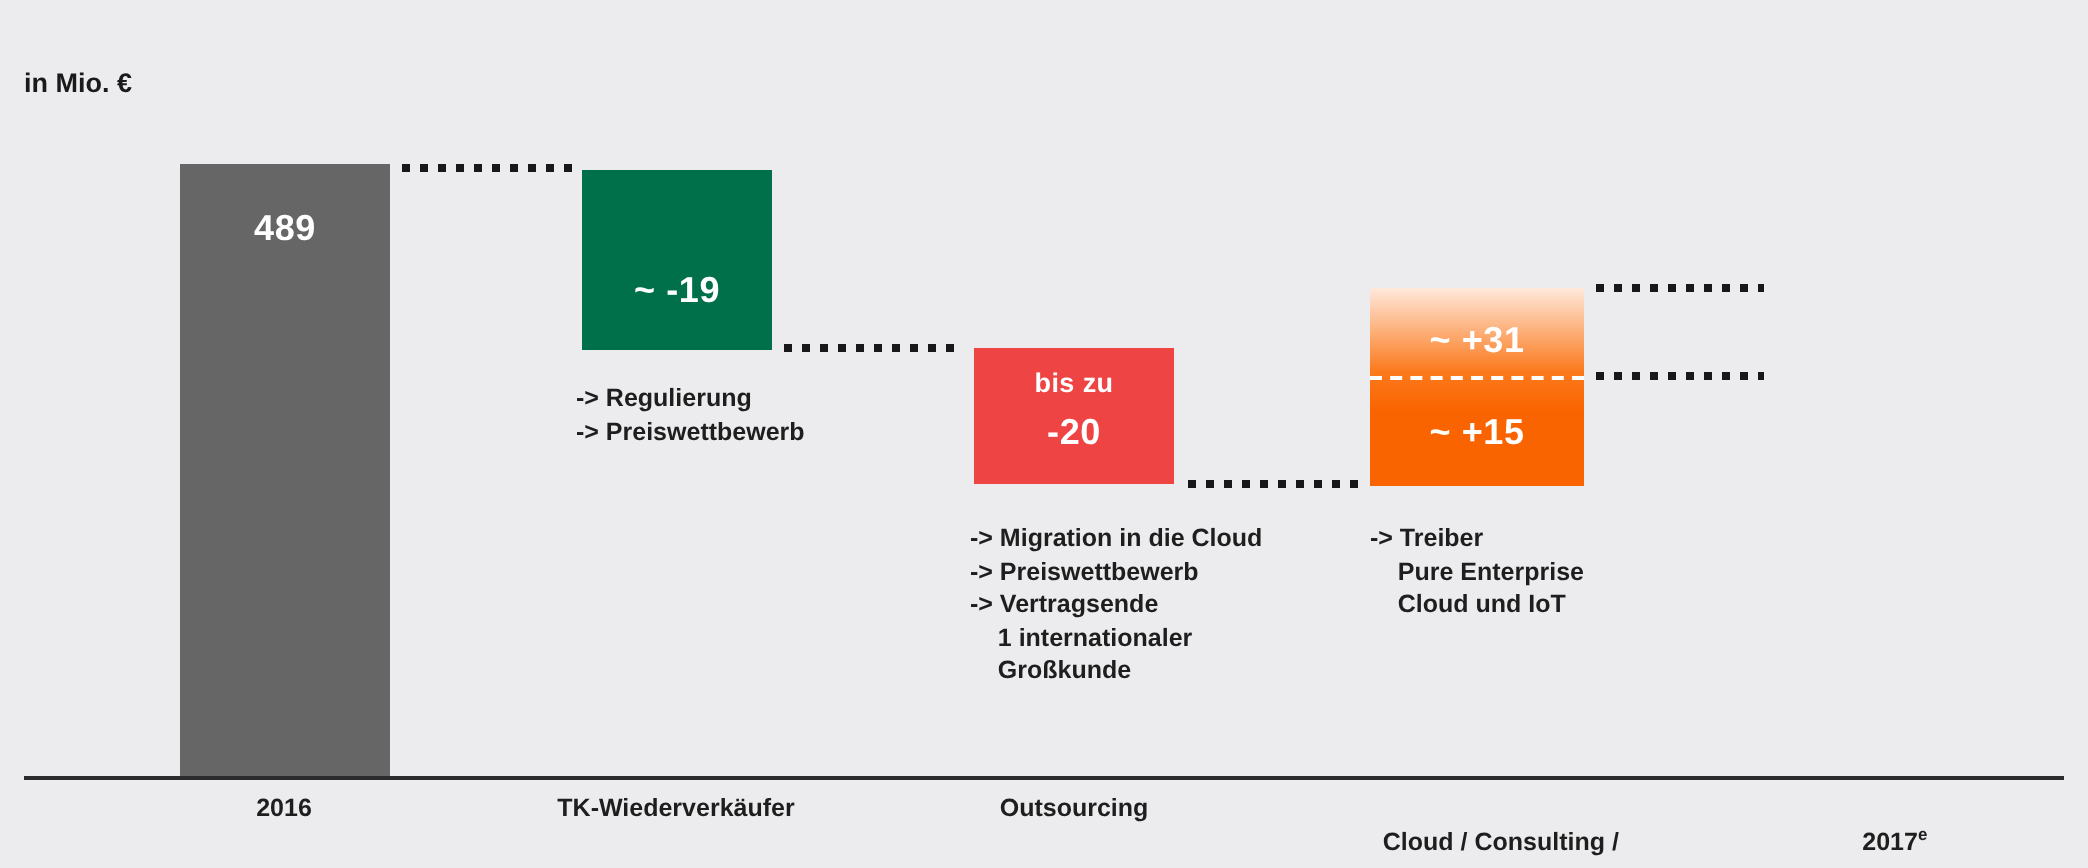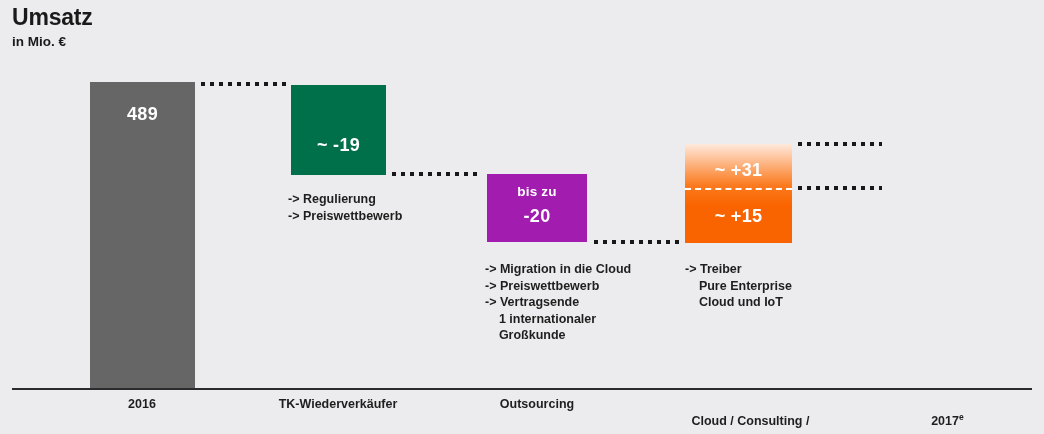--- a/index.html
+++ b/index.html
@@ -122,38 +122,37 @@
     font-size: 8.5px;
     vertical-align: super;
     line-height: 0;
   }
 </style>
 </head>
 <body>
 
 <div id="page">
 
-  <div class="chart-title">Umsatz</div>
   <div class="chart-subtitle">in Mio. €</div>
 
   <div class="plot">
 
     <div class="bar" style="left:90px; top:82px; width:105px; height:306px; background:#666666;">
       <div class="bar-label" style="top:22px;">489</div>
     </div>
 
     <div class="connector" style="left:201px; top:82px; width:86px;"></div>
 
     <div class="bar" style="left:291px; top:85px; width:95px; height:90px; background:#00704b;">
       <div class="bar-label" style="top:50px;">~ -19</div>
     </div>
 
     <div class="connector" style="left:392px; top:172px; width:88px;"></div>
 
-    <div class="bar" style="left:487px; top:174px; width:100px; height:68px; background:#a21caf;">
+    <div class="bar" style="left:487px; top:174px; width:100px; height:68px; background:#ef4444;">
       <div class="bar-label small" style="top:10px;">bis zu</div>
       <div class="bar-label" style="top:32px;">-20</div>
     </div>
 
     <div class="connector" style="left:594px; top:240px; width:85px;"></div>
 
     <div class="bar" style="left:685px; top:144px; width:107px; height:99px;
                 background:linear-gradient(to bottom, #ffe9dc 0%, #fb7a1e 42%, #fa6400 62%, #fa6400 100%);">
       <div class="bar-label" style="top:16px;">~ +31</div>
       <div class="split-line" style="top:44px;"></div>

